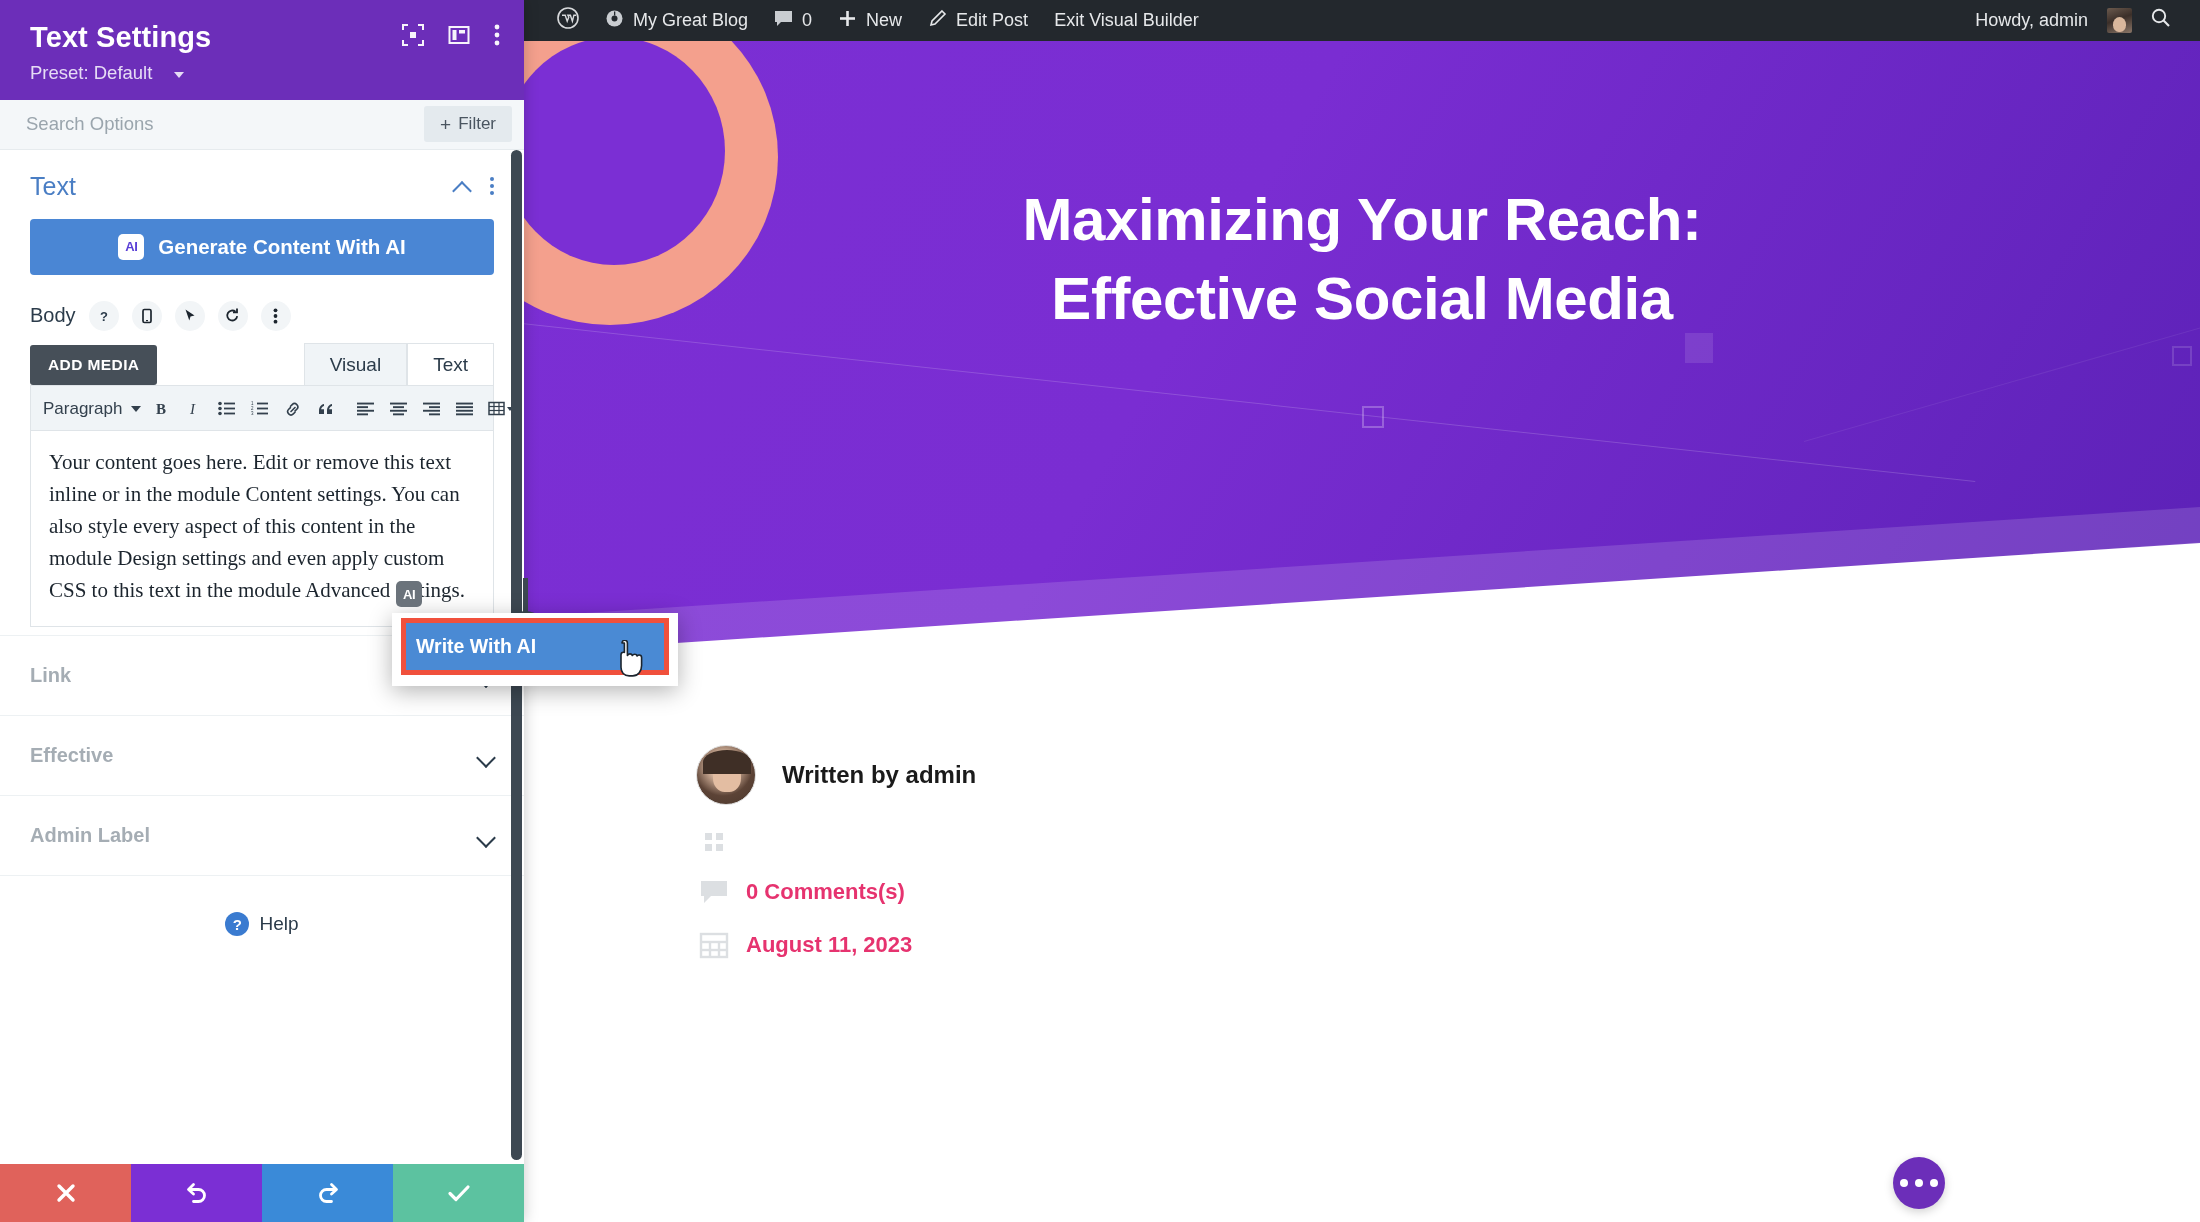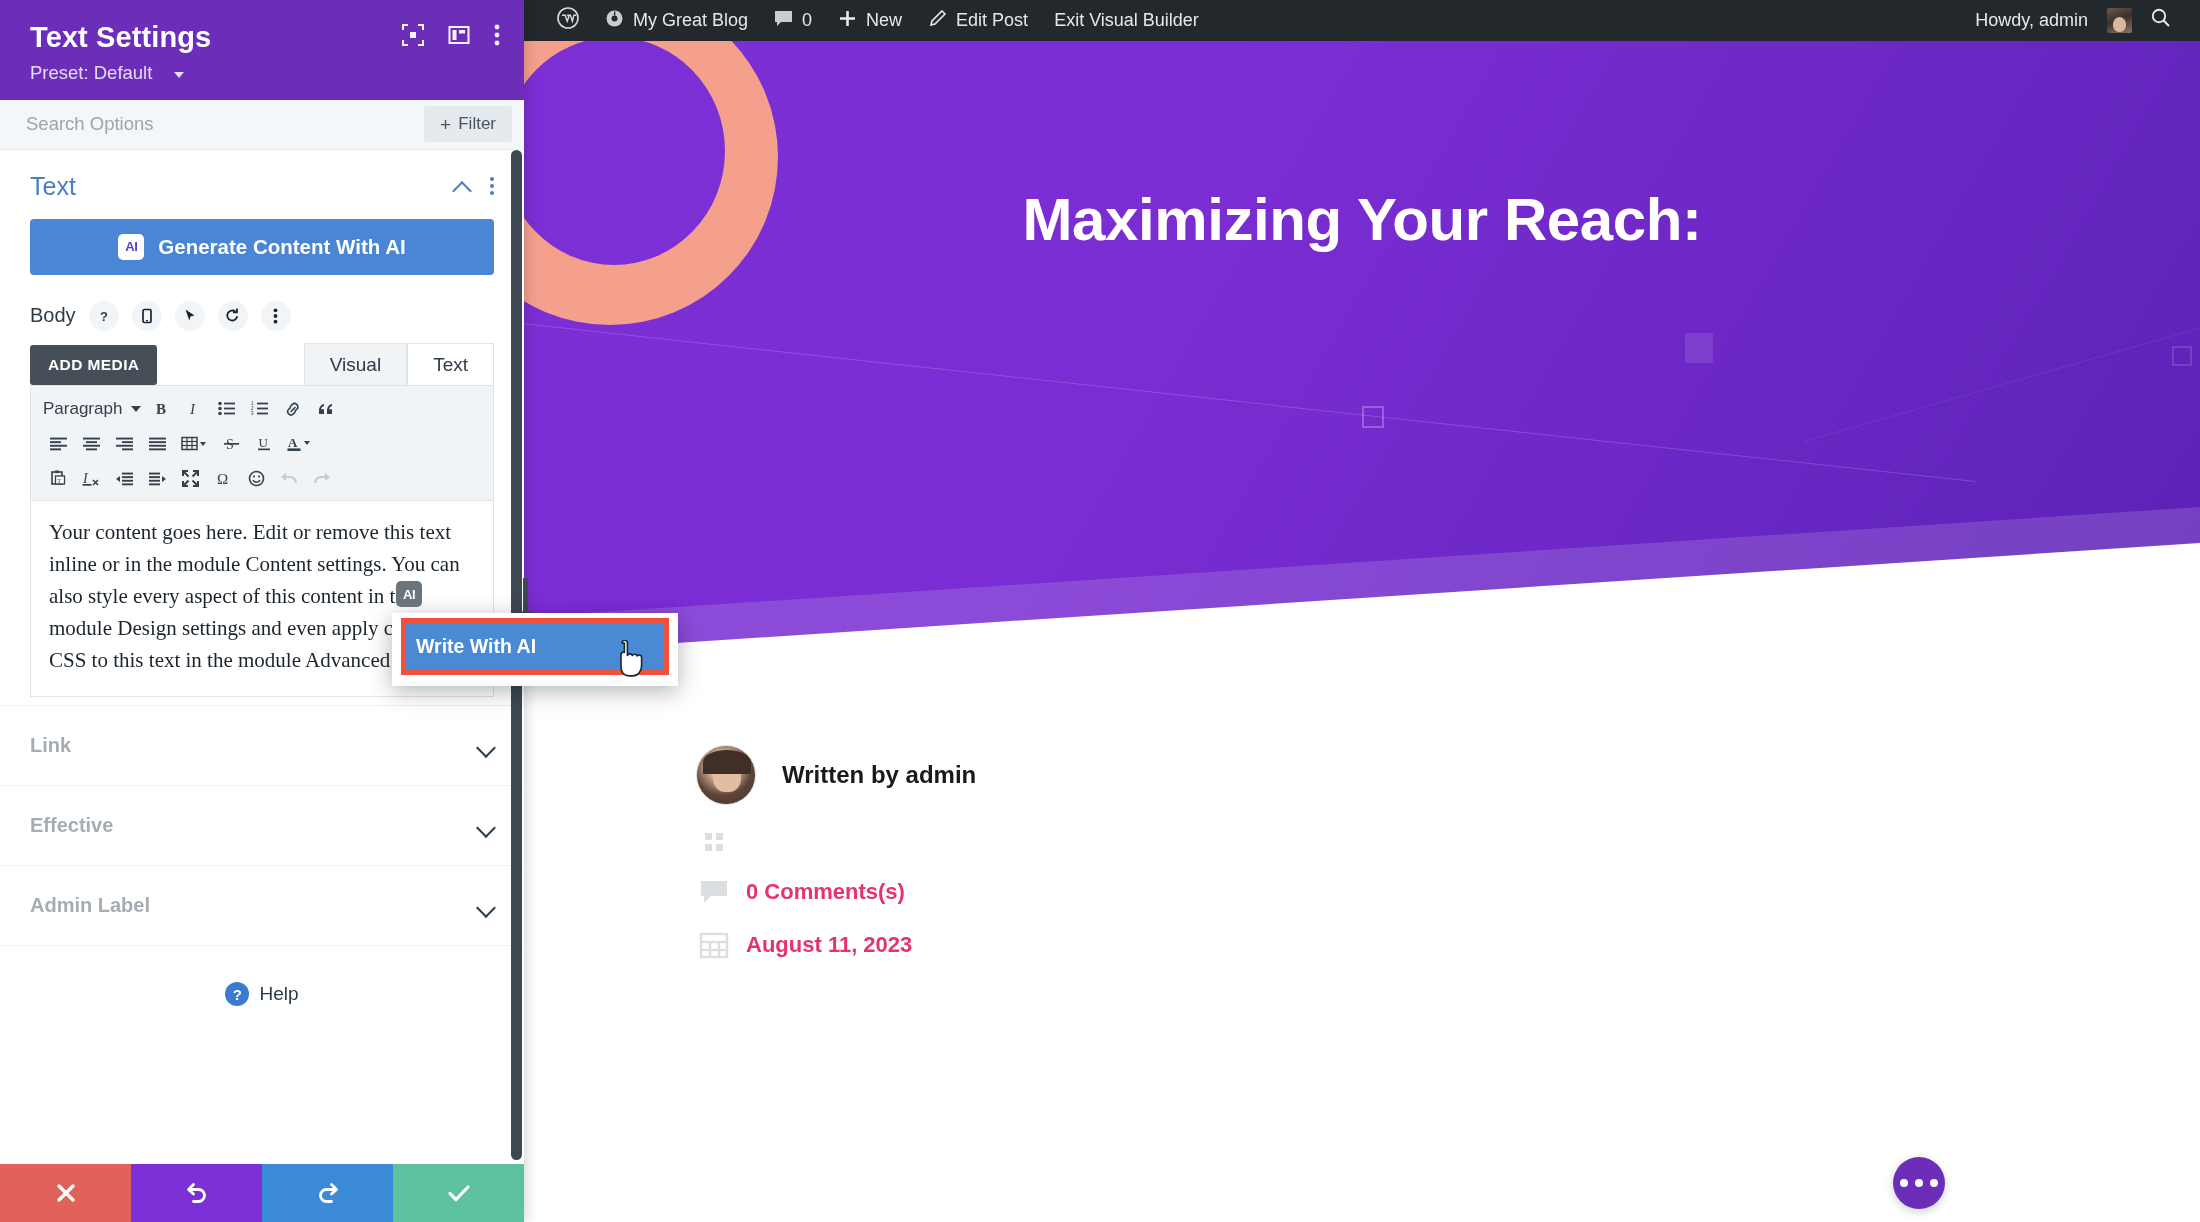--- a/index.html
+++ b/index.html
@@ -139,21 +139,21 @@
   .vt-tab {
     font-size: 19px; color: #2b3b4a; padding: 10px 25px 9px 25px;
     border: 1px solid #dfe4e8; cursor: pointer; background: #fff;
     border-bottom: none;
   }
   .vt-tab.active { background: #f0f4f7; }
 
   .ed-toolbar {
     background: #f0f4f7; border: 1px solid #dfe4e8; border-bottom: none;
     padding: 10px 12px 8px 12px;
-    display: flex; flex-direction: column; gap: 9px;
+    display: flex; gap: 9px;
   }
   .tb-row { display: flex; align-items: center; gap: 3px; }
   .tb-btn {
     width: 30px; height: 26px; display: flex; align-items: center;
     justify-content: center; cursor: pointer; color: #33404d;
   }
   .tb-para {
     display: flex; align-items: center; justify-content: space-between;
     width: 100px; font-size: 17px; color: #33404d; cursor: pointer;
     padding-right: 2px;
@@ -410,20 +410,21 @@
         <div class="tri-pink"></div>
 
         <svg class="wave-purple" viewBox="0 0 1676 230" preserveAspectRatio="none">
           <path d="M0,150 L1676,40 L1676,230 L0,230 Z" fill="rgba(255,255,255,0.14)"></path>
           <path d="M0,186 L1676,76 L1676,230 L0,230 Z" fill="#ffffff"></path>
         </svg>
       </div>
 
       <div class="hero-title">
         <div>Maximizing Your Reach:</div>
+        <div>Effective Social Media</div>
       </div>
     </div>
 
     <div class="post-meta">
       <div class="pm-author">
         <div class="pm-avatar"></div>
         <div class="pm-name">Written by admin</div>
       </div>
       <div class="pm-row">
         <div class="pm-icon">

